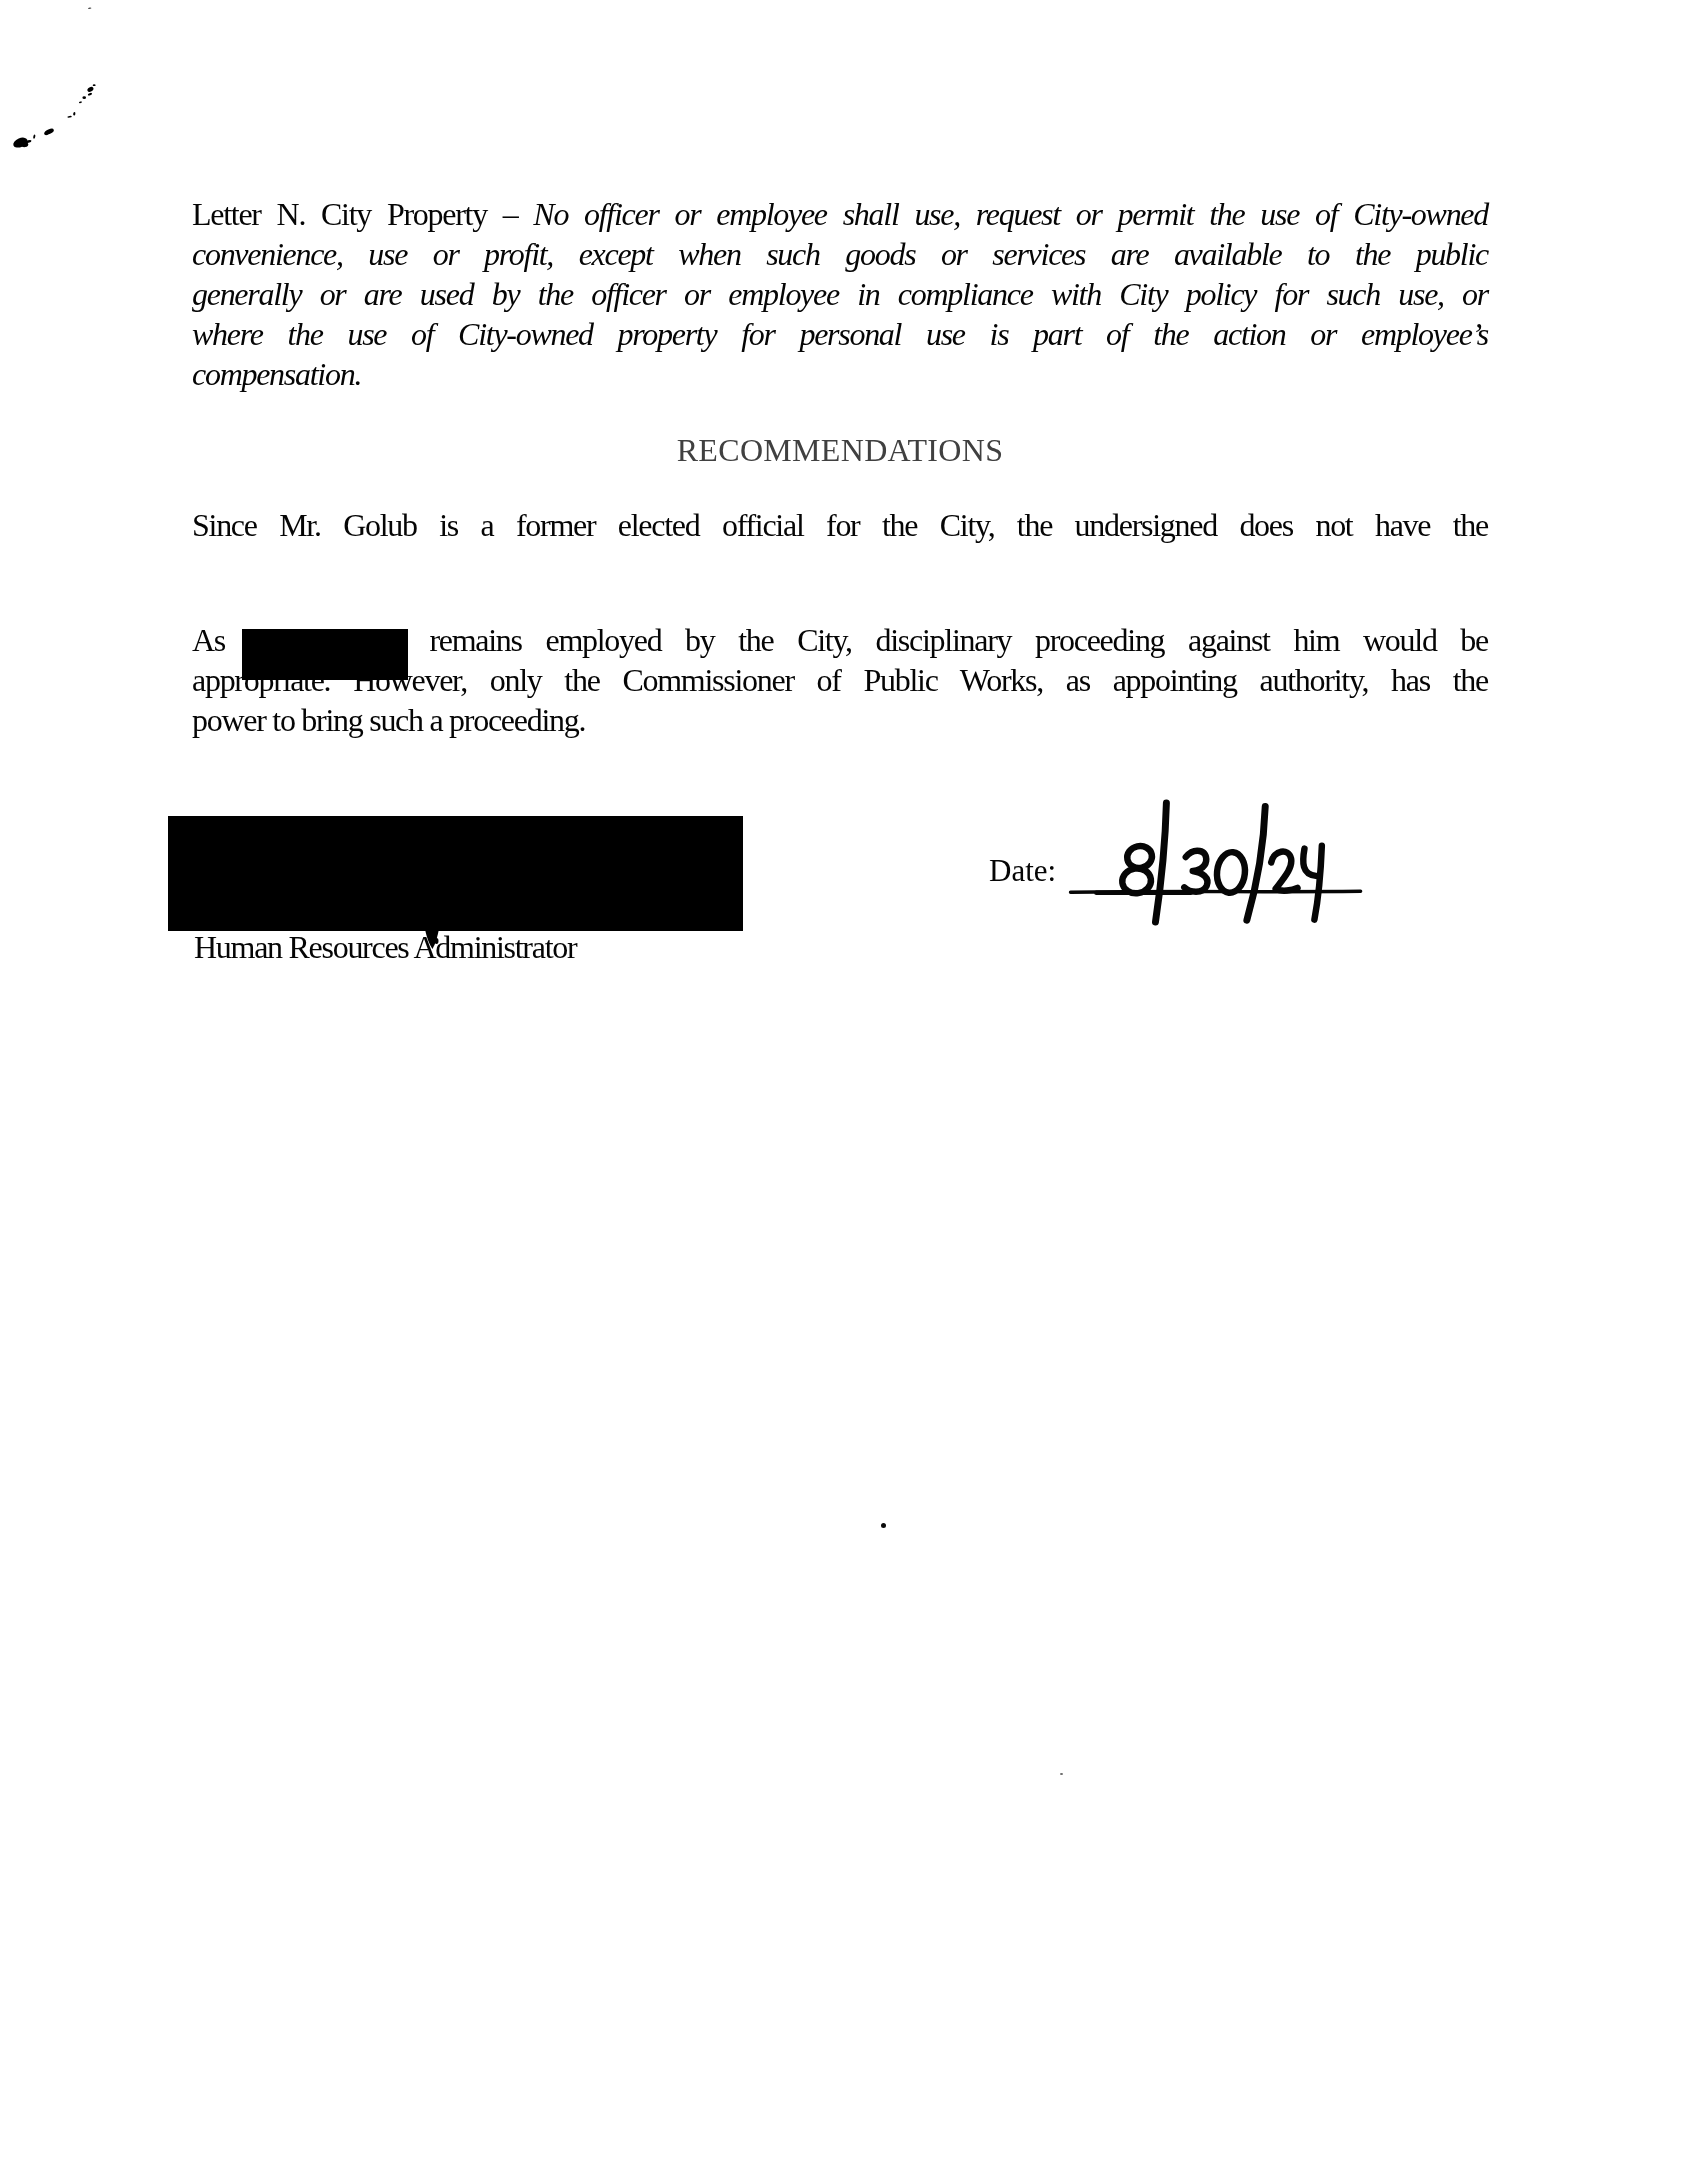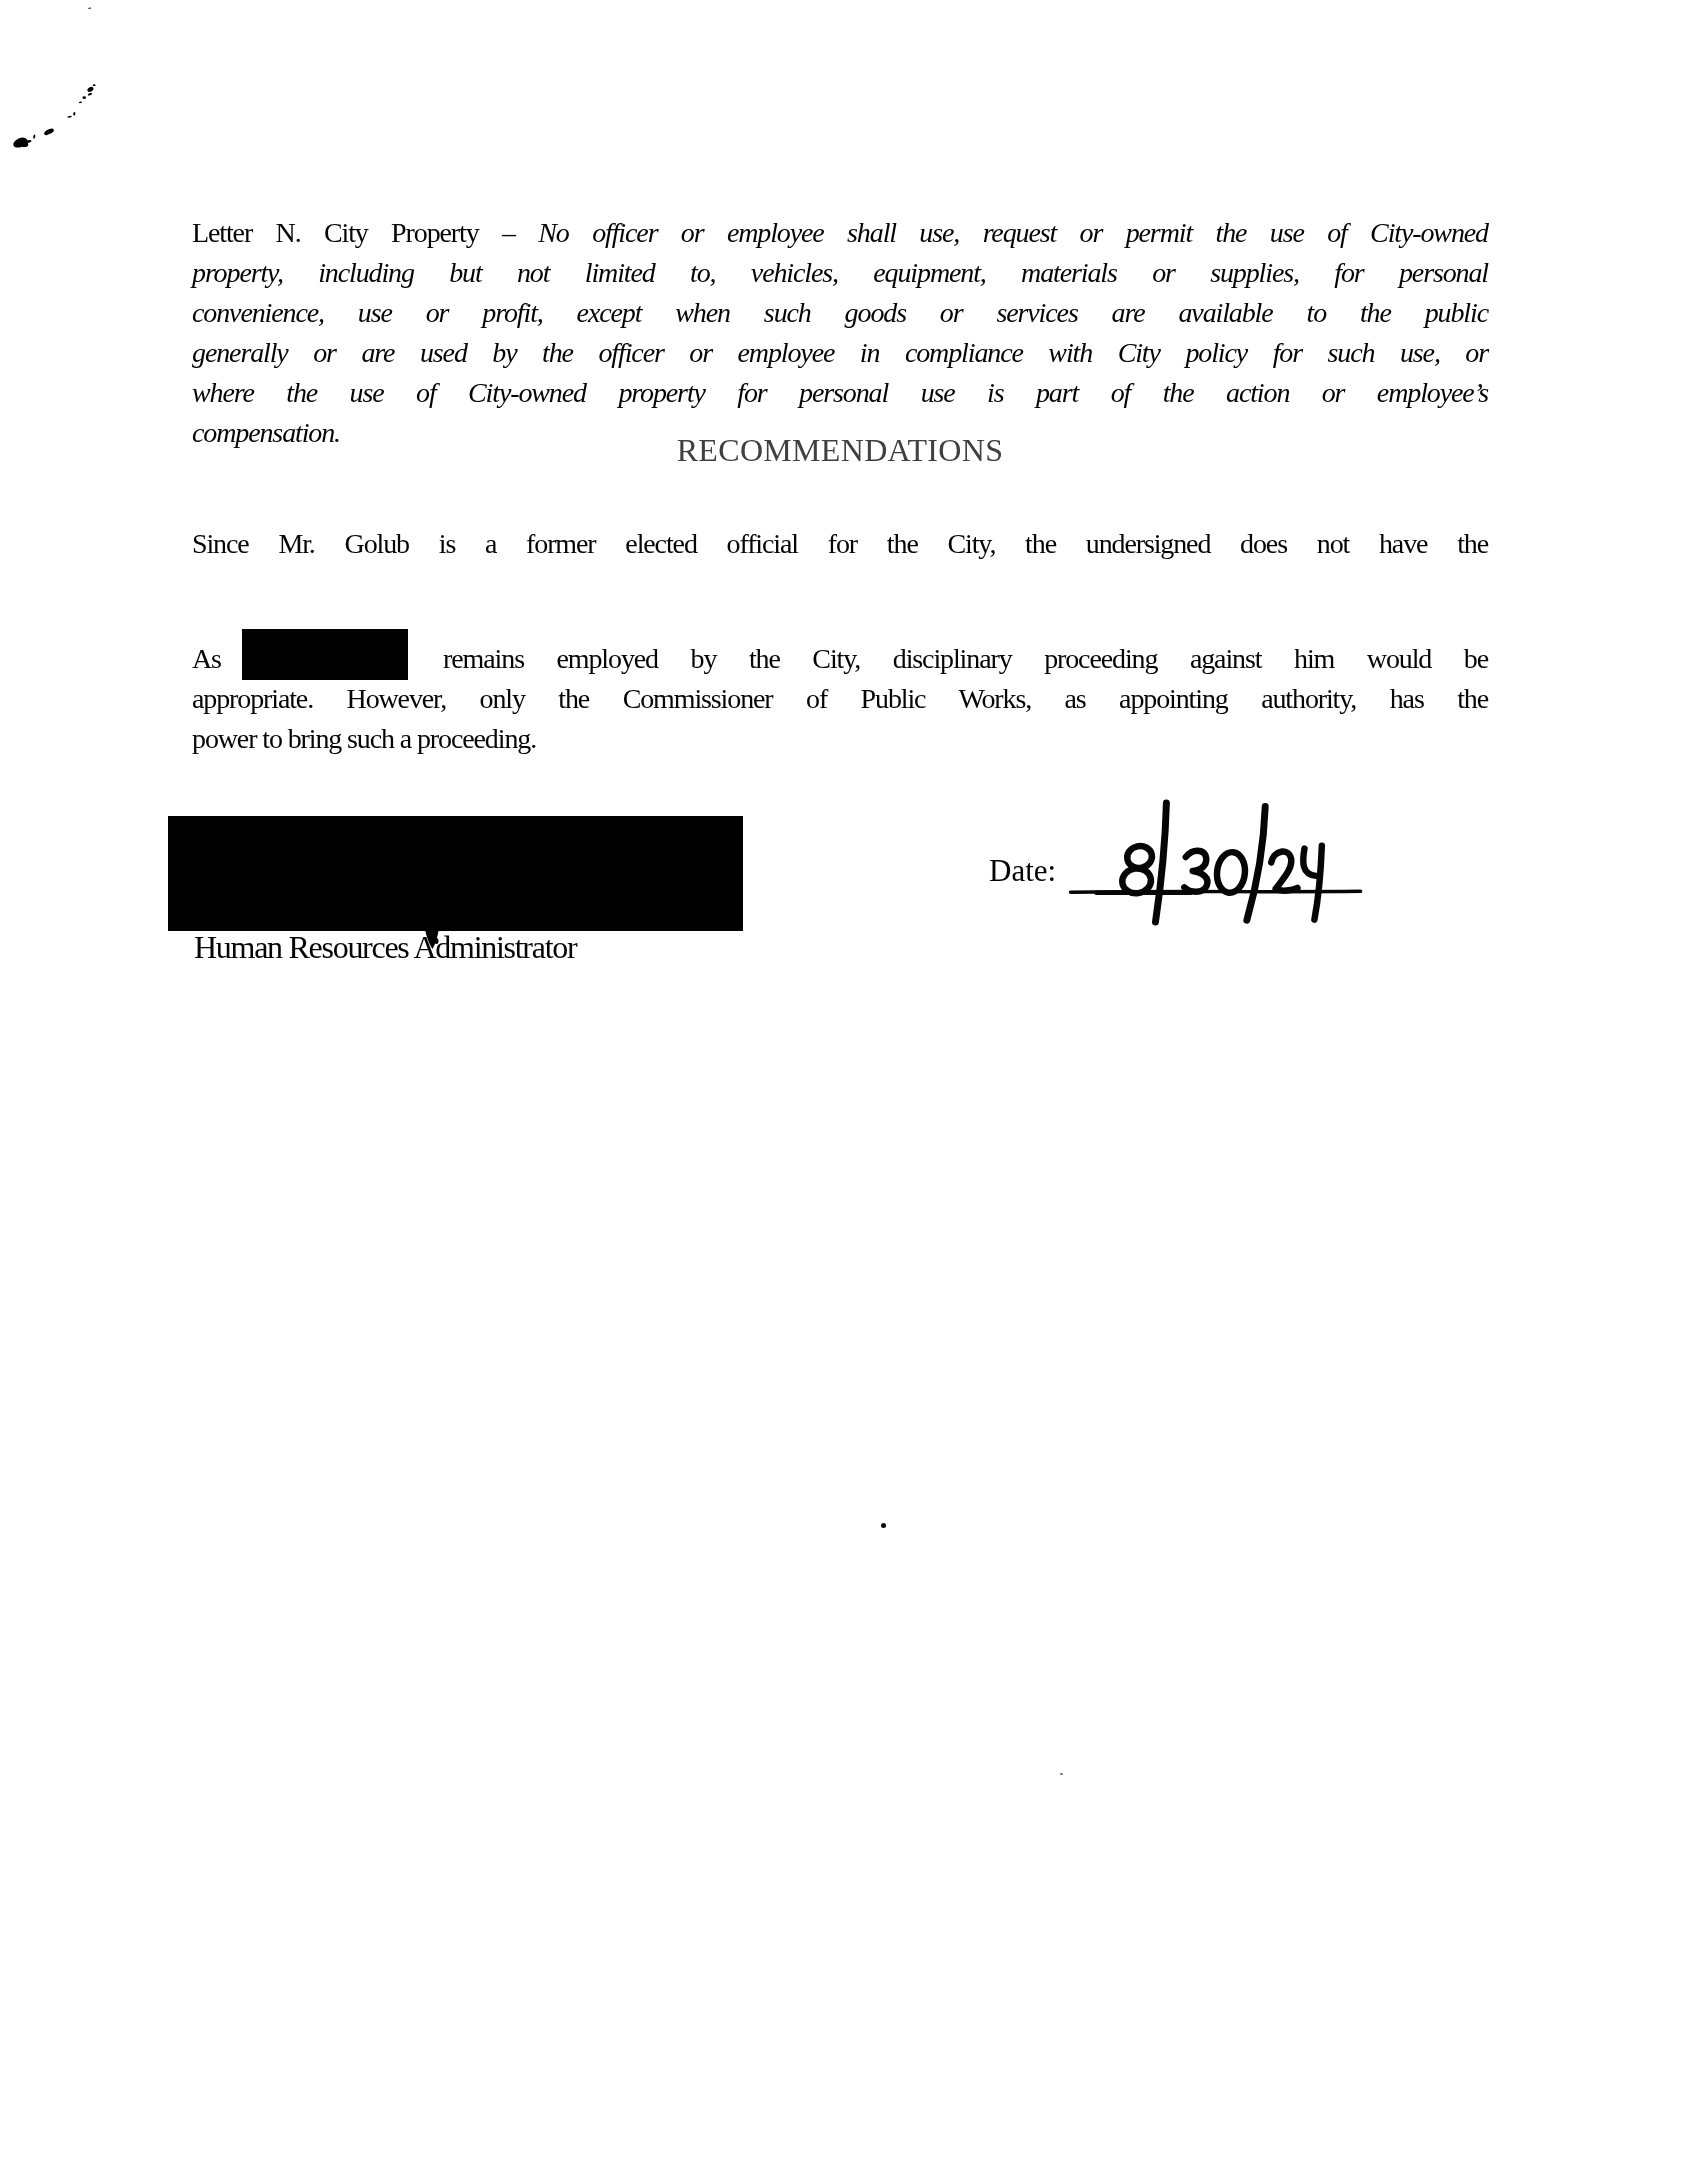--- a/index.html
+++ b/index.html
@@ -13,25 +13,24 @@
     height: 2183px;
     background: #ffffff;
     overflow: hidden;
     font-family: "Liberation Serif", "DejaVu Serif", serif;
     color: #000000;
   }
   .textcol {
     position: absolute;
     left: 192px;
     width: 1296px;
-    font-size: 28px;
+    font-size: 32px;
     line-height: 40px;
     letter-spacing: -0.04em;
     color: #050505;
-    margin-top: 19px;
   }
   .line {
     white-space: nowrap;
     text-align: justify;
     text-align-last: justify;
   }
   .line.last {
     text-align: left;
     text-align-last: left;
   }
@@ -148,21 +147,20 @@
     <ellipse cx="162" cy="206" rx="3.2" ry="1.6" fill="#000" transform="rotate(-18 162 206)"></ellipse>
     <ellipse cx="169.5" cy="196.5" rx="3.6" ry="2.6" fill="#000"></ellipse>
     <ellipse cx="182" cy="180" rx="6.5" ry="4.4" fill="#000" transform="rotate(-30 182 180)"></ellipse>
     <ellipse cx="181" cy="189.5" rx="4.4" ry="2.2" fill="#000" transform="rotate(-20 181 189.5)"></ellipse>
     <ellipse cx="189.5" cy="171.5" rx="3" ry="1.8" fill="#000"></ellipse>
     <ellipse cx="180.5" cy="16.5" rx="3.6" ry="1.4" fill="#555" transform="rotate(-10 180.5 16.5)"></ellipse>
   </svg>
 
   <div class="textcol para1 italic">
     <div class="line"><span class="roman">Letter N. City Property – </span><span class="italic">No officer or employee shall use, request or permit the use of City-owned</span></div>
-    <div class="line">property, including but not limited to, vehicles, equipment, materials or supplies, for personal</div>
     <div class="line">convenience, use or profit, except when such goods or services are available to the public</div>
     <div class="line">generally or are used by the officer or employee in compliance with City policy for such use, or</div>
     <div class="line">where the use of City-owned property for personal use is part of the action or employee’s</div>
     <div class="line last">compensation.</div>
   </div>
 
   <div class="heading">RECOMMENDATIONS</div>
 
   <div class="textcol para2 roman">
     <div class="line">Since Mr. Golub is a former elected official for the City, the undersigned does not have the</div>

